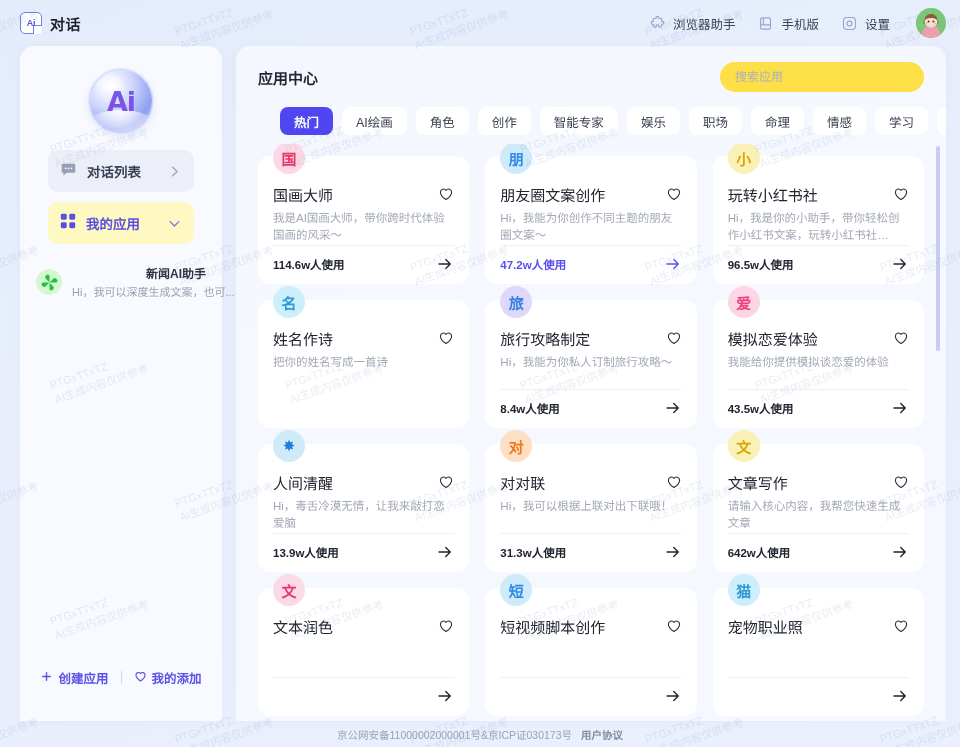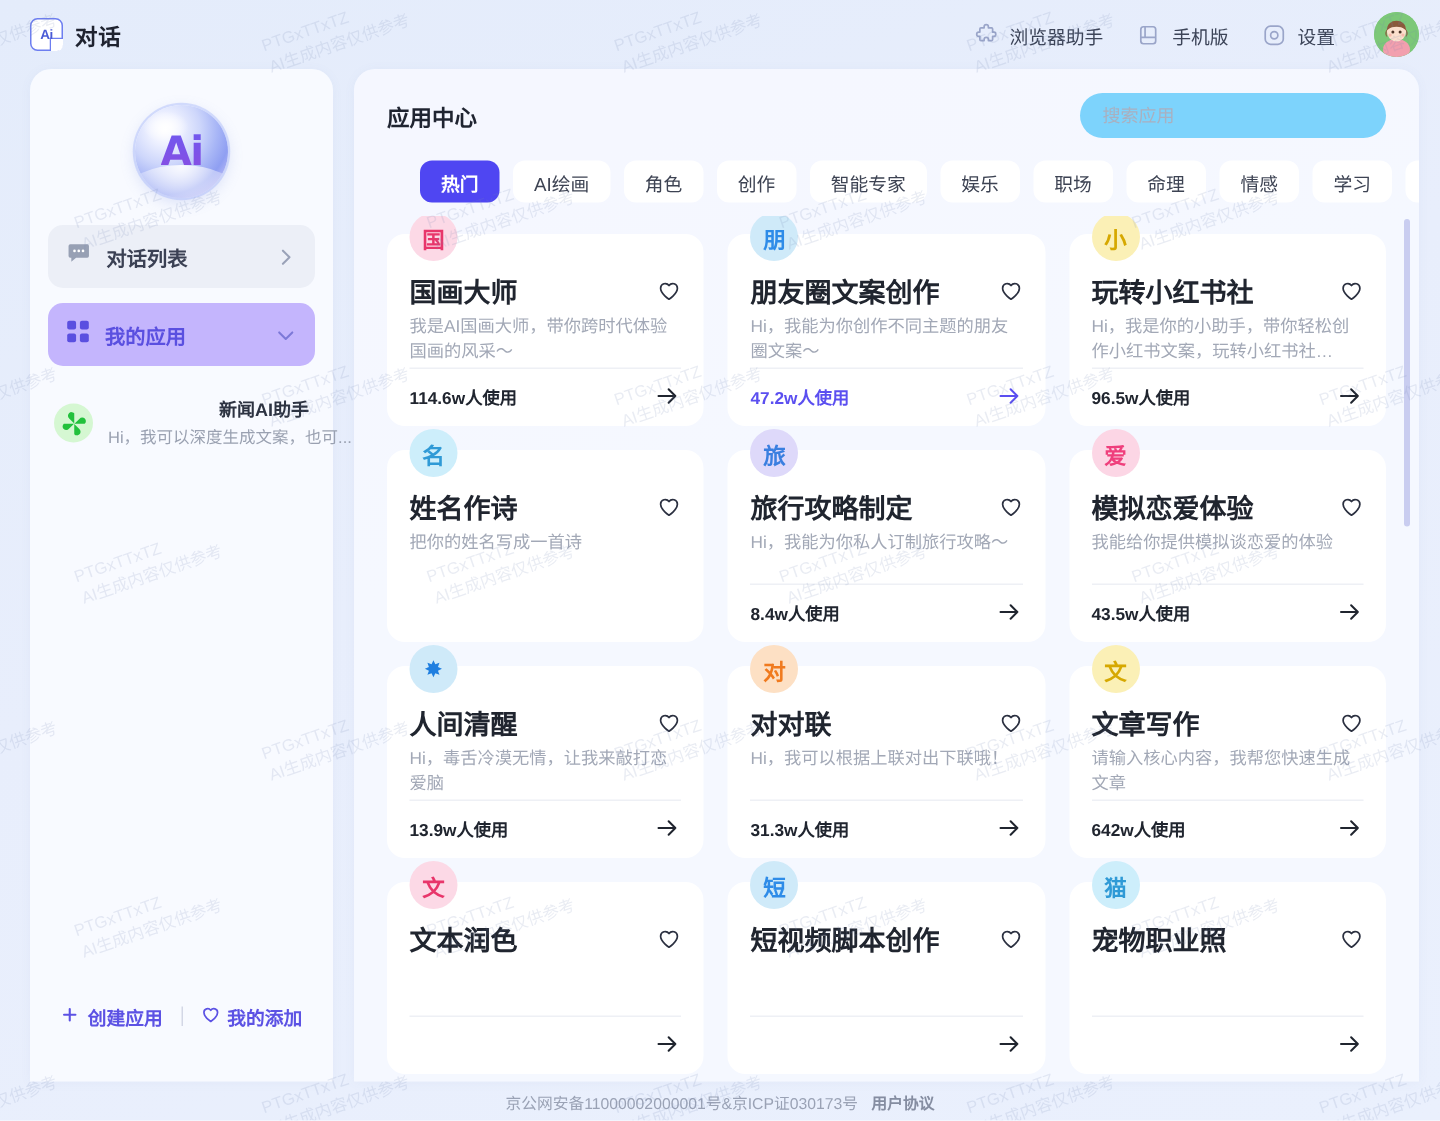--- a/index.html
+++ b/index.html
@@ -102,28 +102,28 @@
     border-radius:50%;
   }
   .logo-text{
     position: relative; z-index: 3;
     font-size: 27px; font-weight: 800; letter-spacing: -1px;
     background: linear-gradient(180deg,#6f5af0 0%, #8a4ce0 100%);
     -webkit-background-clip: text; background-clip: text; color: transparent;
     font-family: "DejaVu Sans", sans-serif;
   }
 
-  .nav { padding: 0 12px; text-align: center; }
+  .nav { padding: 0 28px; text-align: center; }
   .nav-item {
     height: 42px; border-radius: 10px;
     display: flex; align-items: center; gap: 10px;
     padding: 0 12px; margin-bottom: 10px;
     background: #eceff7; cursor: pointer;
   }
-  .nav-item.active { background: #c4b5fd; }
+  .nav-item.active { background: #fef9c3; }
   .nav-label { font-size: 13.5px; font-weight: 700; color: #3b4154; }
   .nav-item.active .nav-label { color: #5a4fe0; }
   .nav-chev { margin-left: auto; color: #9aa2b8; display:flex; }
   .nav-item.active .nav-chev { color: #7d79d8; }
 
   .applist { padding: 4px 10px 0; }
   .app-row { display: flex; align-items: center; gap: 10px; padding: 6px 6px; border-radius: 9px; cursor: pointer; text-align: right; }
   .app-av {
     width: 26px; height: 26px; border-radius: 50%;
     background: #d5f7d2; flex: none;
@@ -149,21 +149,21 @@
     background: rgba(245,248,255,0.95);
     border-radius: 14px 14px 0 0;
     position: relative; overflow: hidden;
     box-shadow: 0 1px 8px rgba(90,110,170,.05);
   }
   .c-head { padding: 16px 22px 0; }
   .c-top { display: flex; align-items: center; }
   .c-title { font-size: 15px; font-weight: 700; color: #1f2431; }
   .search {
     margin-left: auto; width: 204px; height: 30px;
-    background: #7dd3fc; border-radius: 15px; border: none;
+    background: #fde047; border-radius: 15px; border: none;
     padding: 0 15px; font-size: 12px; color: #333a4b;
     font-family: Liberation Sans, sans-serif; outline: none;
   }
   .search::placeholder { color: #a9b0c0; }
 
   .tabs { display: flex; gap: 9px; padding: 15px 22px 0; flex-wrap: nowrap; }
   .tab {
     height: 28px; padding: 0 14px; border-radius: 8px;
     background: #ffffff; color: #3d4353; font-size: 12.5px;
     display: flex; align-items: center; cursor: pointer; white-space: nowrap;
@@ -183,21 +183,21 @@
     min-height: 128px;
     display: flex; flex-direction: column;
   }
   .card-badge {
     position: absolute; left: 15px; top: -14px;
     width: 32px; height: 32px; border-radius: 50%;
     display: flex; align-items: center; justify-content: center;
     font-size: 15px; font-weight: 700;
   }
   .card-titlerow { display: flex; align-items: flex-start; }
-  .card-title { font-size: 18px; font-weight: 700; color: #20252f; line-height: 19px; }
+  .card-title { font-size: 15px; font-weight: 400; color: #20252f; line-height: 19px; }
   .heart { margin-left: auto; width: 16px; height: 16px; flex: none; color: #2b3040; }
   .card-desc {
     margin-top: 5px; font-size: 11.5px; color: #a2a8b6; line-height: 17px;
     display: -webkit-box; -webkit-line-clamp: 2; -webkit-box-orient: vertical;
     overflow: hidden;
   }
   .card-foot {
     margin-top: auto; padding-top: 9px; border-top: 1px solid #eef0f5;
     display: flex; align-items: center;
   }

